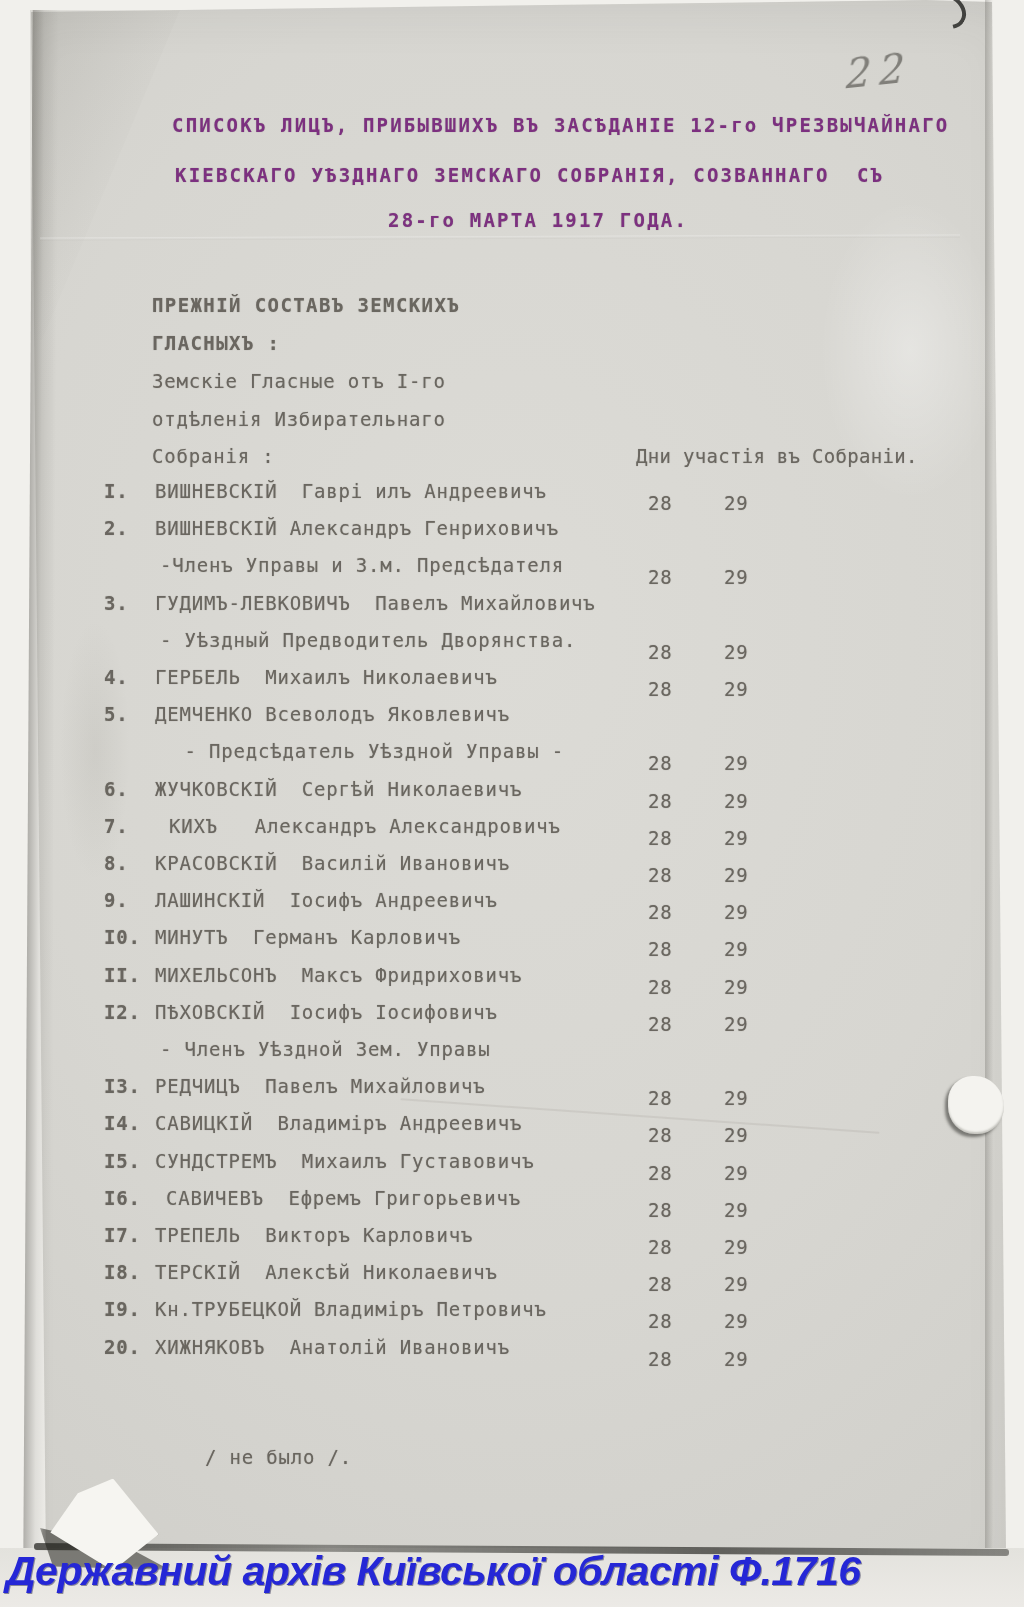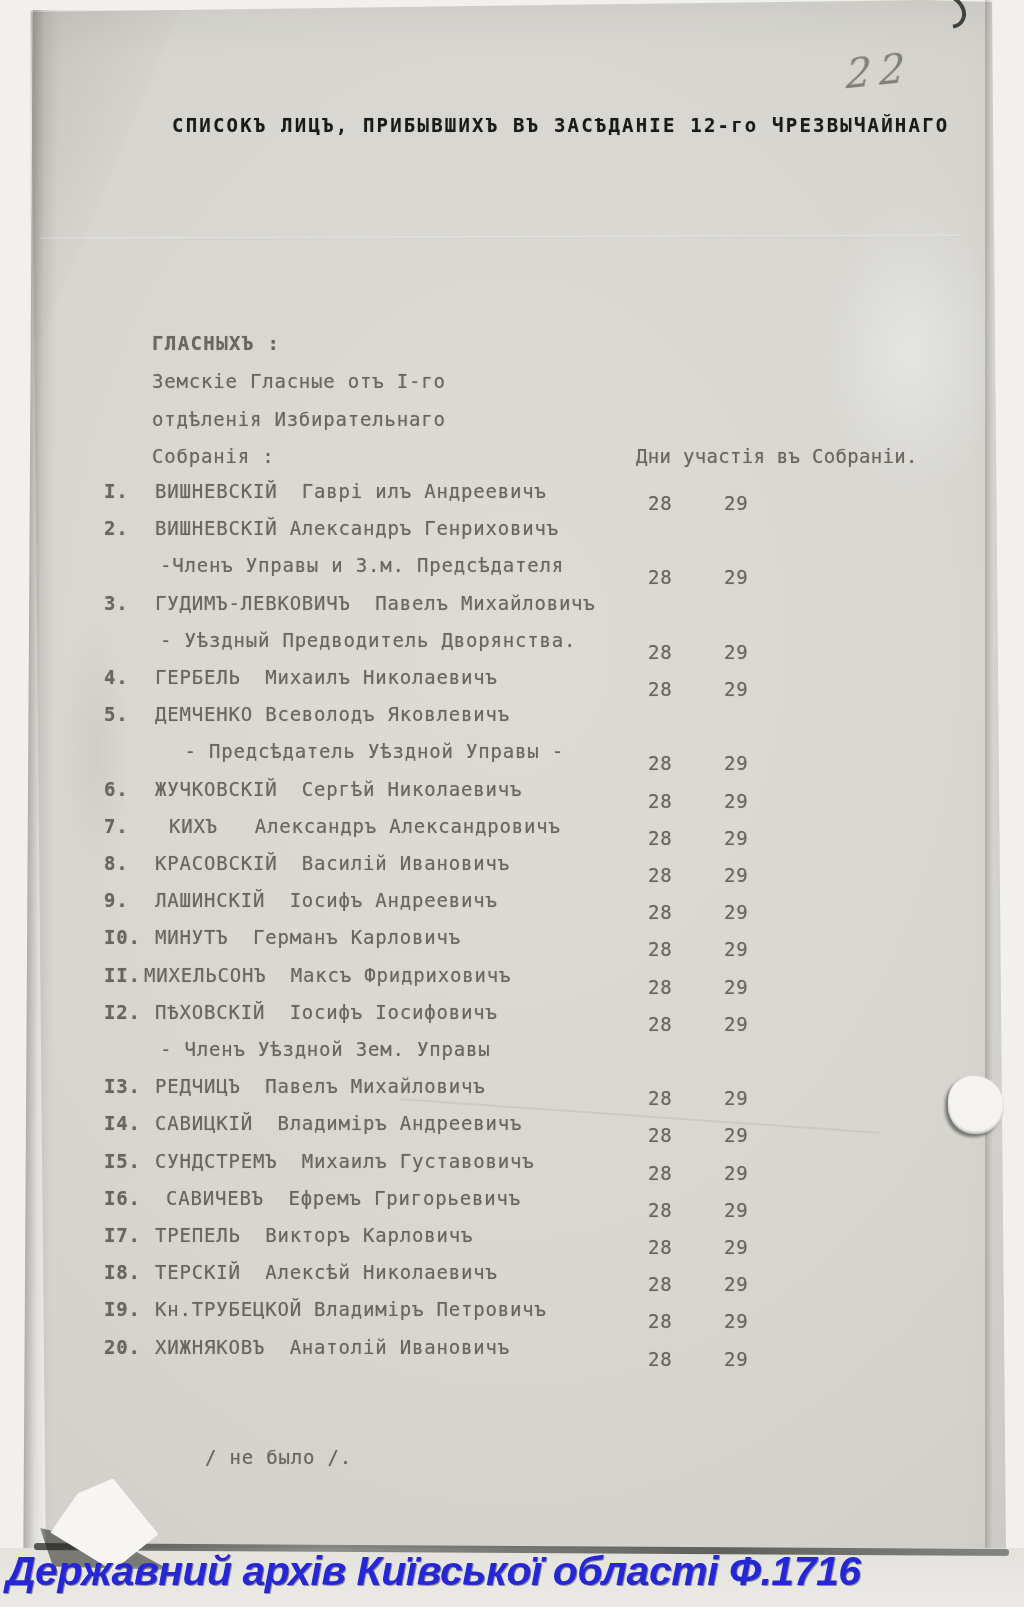--- a/index.html
+++ b/index.html
@@ -84,21 +84,21 @@
 
   
   .typewriter{position:absolute;inset:0;filter:blur(.35px);}
   .line{
     position:absolute;white-space:pre;
     font-family:"DejaVu Sans Mono", monospace;
     font-size:19px;line-height:26px;color:#5b5750;
     letter-spacing:.8px;opacity:.88;
     text-shadow:0 0 1px rgba(91,87,80,.55);
   }
-  .title-line{font-weight:bold;font-size:19px;letter-spacing:2.2px;color:#000000;}
+  .title-line{font-weight:bold;font-size:19px;letter-spacing:2.2px;color:#701a75;}
   .caps{font-weight:bold;}
   .day-col{position:absolute;top:0;margin-top:12px;}
   .day-28{left:648px;} .day-29{left:724px;}
 
   
   .pencil{
     position:absolute;left:846px;top:48px;
     font-family:"DejaVu Serif", serif;font-style:italic;
     font-size:40px;color:rgba(100,99,94,.75);
     transform:rotate(-6deg) skewX(-8deg);letter-spacing:8px;
@@ -132,42 +132,45 @@
   <div class="corner-flap-shadow"></div>
   <div class="corner-flap"></div>
   <div class="right-tear"></div>
   <div class="corner-mark-topright"></div>
 
   <div class="pencil">22</div>
 
   <div class="typewriter">
 
     <div class="line title-line" style="left:172px;top:112px;">СПИСОКЪ ЛИЦЪ, ПРИБЫВШИХЪ ВЪ ЗАСѢДАНІЕ 12-го ЧРЕЗВЫЧАЙНАГО</div>
+    <div class="line title-line" style="left:175px;top:162px;">КІЕВСКАГО УѢЗДНАГО ЗЕМСКАГО СОБРАНІЯ, СОЗВАННАГО  СЪ</div>
+    <div class="line title-line" style="left:388px;top:207px;">28-го МАРТА 1917 ГОДА.</div>
 
+    <div class="line caps" style="left:152px;top:292px;letter-spacing:1.4px;">ПРЕЖНІЙ СОСТАВЪ ЗЕМСКИХЪ</div>
     <div class="line caps" style="left:152px;top:330px;letter-spacing:1.4px;">ГЛАСНЫХЪ :</div>
     <div class="line" style="left:152px;top:368px;">Земскіе Гласные отъ I-го</div>
     <div class="line" style="left:152px;top:406px;">отдѣленія Избирательнаго</div>
     <div class="line" style="left:152px;top:443px;">Собранія :</div>
     <div class="line" style="left:636px;top:443px;letter-spacing:.3px;">Дни участія въ Собраніи.</div>
 
     <div id="roster-rows">
         <div class="line" style="left: 0px; top: 478px; width: 1024px;"><span class="caps" style="position: absolute; left: 104px;">I.</span><span style="position: absolute; left: 155px;">ВИШНЕВСКІЙ  Гаврі илъ Андреевичъ</span><span class="day-col day-28">28</span><span class="day-col day-29">29</span></div>
         <div class="line" style="left: 0px; top: 515.2px; width: 1024px;"><span class="caps" style="position: absolute; left: 104px;">2.</span><span style="position: absolute; left: 155px;">ВИШНЕВСКІЙ Александръ Генриховичъ</span></div>
         <div class="line" style="left: 0px; top: 552.4px; width: 1024px;"><span style="position: absolute; left: 160px;">-Членъ Управы и З.м. Предсѣдателя</span><span class="day-col day-28">28</span><span class="day-col day-29">29</span></div>
         <div class="line" style="left: 0px; top: 589.6px; width: 1024px;"><span class="caps" style="position: absolute; left: 104px;">3.</span><span style="position: absolute; left: 155px;">ГУДИМЪ-ЛЕВКОВИЧЪ  Павелъ Михайловичъ</span></div>
         <div class="line" style="left: 0px; top: 626.8px; width: 1024px;"><span style="position: absolute; left: 160px;">- Уѣздный Предводитель Дворянства.</span><span class="day-col day-28">28</span><span class="day-col day-29">29</span></div>
         <div class="line" style="left: 0px; top: 664px; width: 1024px;"><span class="caps" style="position: absolute; left: 104px;">4.</span><span style="position: absolute; left: 155px;">ГЕРБЕЛЬ  Михаилъ Николаевичъ</span><span class="day-col day-28">28</span><span class="day-col day-29">29</span></div>
         <div class="line" style="left: 0px; top: 701.2px; width: 1024px;"><span class="caps" style="position: absolute; left: 104px;">5.</span><span style="position: absolute; left: 155px;">ДЕМЧЕНКО Всеволодъ Яковлевичъ</span></div>
         <div class="line" style="left: 0px; top: 738.4px; width: 1024px;"><span style="position: absolute; left: 160px;">  - Предсѣдатель Уѣздной Управы -</span><span class="day-col day-28">28</span><span class="day-col day-29">29</span></div>
         <div class="line" style="left: 0px; top: 775.6px; width: 1024px;"><span class="caps" style="position: absolute; left: 104px;">6.</span><span style="position: absolute; left: 155px;">ЖУЧКОВСКІЙ  Сергѣй Николаевичъ</span><span class="day-col day-28">28</span><span class="day-col day-29">29</span></div>
         <div class="line" style="left: 0px; top: 812.8px; width: 1024px;"><span class="caps" style="position: absolute; left: 104px;">7.</span><span style="position: absolute; left: 169px;">КИХЪ   Александръ Александровичъ</span><span class="day-col day-28">28</span><span class="day-col day-29">29</span></div>
         <div class="line" style="left: 0px; top: 850px; width: 1024px;"><span class="caps" style="position: absolute; left: 104px;">8.</span><span style="position: absolute; left: 155px;">КРАСОВСКІЙ  Василій Ивановичъ</span><span class="day-col day-28">28</span><span class="day-col day-29">29</span></div>
         <div class="line" style="left: 0px; top: 887.2px; width: 1024px;"><span class="caps" style="position: absolute; left: 104px;">9.</span><span style="position: absolute; left: 155px;">ЛАШИНСКІЙ  Іосифъ Андреевичъ</span><span class="day-col day-28">28</span><span class="day-col day-29">29</span></div>
         <div class="line" style="left: 0px; top: 924.4px; width: 1024px;"><span class="caps" style="position: absolute; left: 104px;">I0.</span><span style="position: absolute; left: 155px;">МИНУТЪ  Германъ Карловичъ</span><span class="day-col day-28">28</span><span class="day-col day-29">29</span></div>
-        <div class="line" style="left: 0px; top: 961.6px; width: 1024px;"><span class="caps" style="position: absolute; left: 104px;">II.</span><span style="position: absolute; left: 144px;">МИХЕЛЬСОНЪ  Максъ Фридриховичъ</span><span class="day-col day-28">28</span><span class="day-col day-29">29</span></div>
+        <div class="line" style="left: 0px; top: 961.6px; width: 1024px;"><span class="caps" style="position: absolute; left: 104px;">II.</span><span style="position: absolute; left: 155px;">МИХЕЛЬСОНЪ  Максъ Фридриховичъ</span><span class="day-col day-28">28</span><span class="day-col day-29">29</span></div>
         <div class="line" style="left: 0px; top: 998.8px; width: 1024px;"><span class="caps" style="position: absolute; left: 104px;">I2.</span><span style="position: absolute; left: 155px;">ПѢХОВСКІЙ  Іосифъ Іосифовичъ</span><span class="day-col day-28">28</span><span class="day-col day-29">29</span></div>
         <div class="line" style="left: 0px; top: 1036px; width: 1024px;"><span style="position: absolute; left: 160px;">- Членъ Уѣздной Зем. Управы</span></div>
         <div class="line" style="left: 0px; top: 1073.2px; width: 1024px;"><span class="caps" style="position: absolute; left: 104px;">I3.</span><span style="position: absolute; left: 155px;">РЕДЧИЦЪ  Павелъ Михайловичъ</span><span class="day-col day-28">28</span><span class="day-col day-29">29</span></div>
         <div class="line" style="left: 0px; top: 1110.4px; width: 1024px;"><span class="caps" style="position: absolute; left: 104px;">I4.</span><span style="position: absolute; left: 155px;">САВИЦКІЙ  Владиміръ Андреевичъ</span><span class="day-col day-28">28</span><span class="day-col day-29">29</span></div>
         <div class="line" style="left: 0px; top: 1147.6px; width: 1024px;"><span class="caps" style="position: absolute; left: 104px;">I5.</span><span style="position: absolute; left: 155px;">СУНДСТРЕМЪ  Михаилъ Густавовичъ</span><span class="day-col day-28">28</span><span class="day-col day-29">29</span></div>
         <div class="line" style="left: 0px; top: 1184.8px; width: 1024px;"><span class="caps" style="position: absolute; left: 104px;">I6.</span><span style="position: absolute; left: 166px;">САВИЧЕВЪ  Ефремъ Григорьевичъ</span><span class="day-col day-28">28</span><span class="day-col day-29">29</span></div>
         <div class="line" style="left: 0px; top: 1222px; width: 1024px;"><span class="caps" style="position: absolute; left: 104px;">I7.</span><span style="position: absolute; left: 155px;">ТРЕПЕЛЬ  Викторъ Карловичъ</span><span class="day-col day-28">28</span><span class="day-col day-29">29</span></div>
         <div class="line" style="left: 0px; top: 1259.2px; width: 1024px;"><span class="caps" style="position: absolute; left: 104px;">I8.</span><span style="position: absolute; left: 155px;">ТЕРСКІЙ  Алексѣй Николаевичъ</span><span class="day-col day-28">28</span><span class="day-col day-29">29</span></div>
         <div class="line" style="left: 0px; top: 1296.4px; width: 1024px;"><span class="caps" style="position: absolute; left: 104px;">I9.</span><span style="position: absolute; left: 155px;">Кн.ТРУБЕЦКОЙ Владиміръ Петровичъ</span><span class="day-col day-28">28</span><span class="day-col day-29">29</span></div>
         <div class="line" style="left: 0px; top: 1333.6px; width: 1024px;"><span class="caps" style="position: absolute; left: 104px;">20.</span><span style="position: absolute; left: 155px;">ХИЖНЯКОВЪ  Анатолій Ивановичъ</span><span class="day-col day-28">28</span><span class="day-col day-29">29</span></div>

